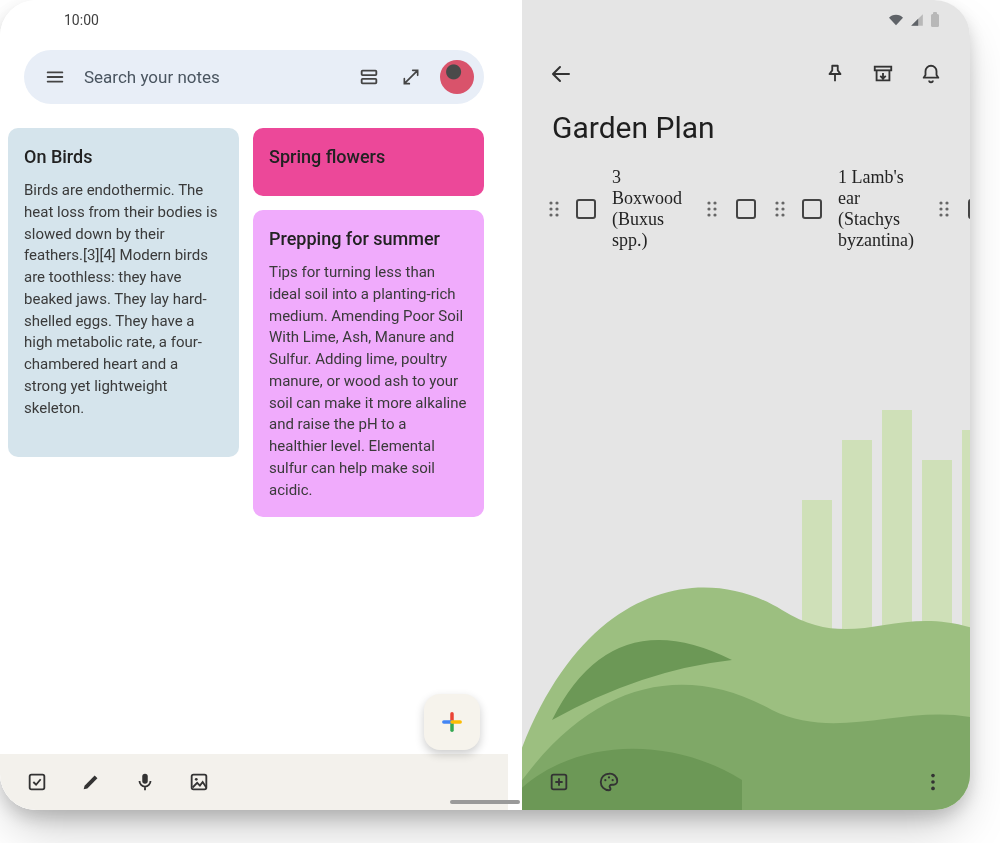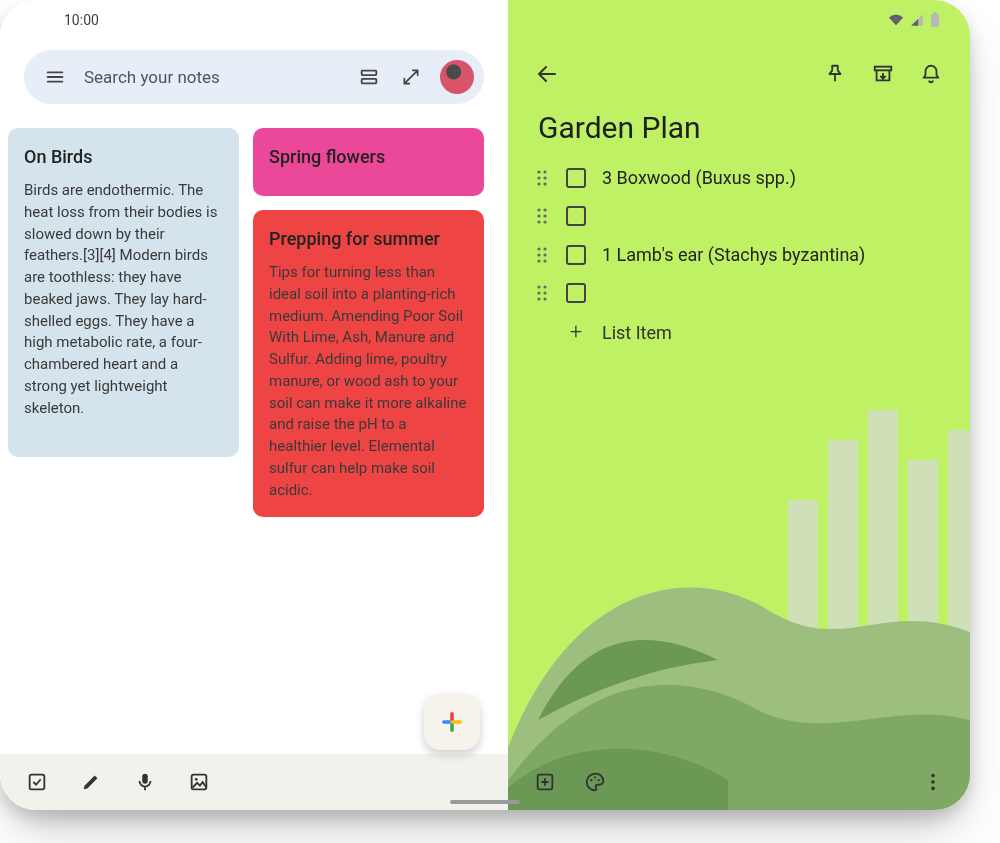--- a/index.html
+++ b/index.html
@@ -34,20 +34,21 @@
     position:absolute;
     top:6px; left:0; right:0;
     z-index:5;
     margin-left:28px;
   }
   .status-right { display:flex; gap:6px; align-items:center; color:#5f6368;}
   .content-row {
     position:absolute;
     top:0; left:0; right:0; bottom:0;
     display:flex;
+    gap:14px;
   }
   
   .left {
     width:508px;
     flex:0 0 508px;
     background:#fff;
     display:flex;
     flex-direction:column;
     position:relative;
   }
@@ -95,21 +96,21 @@
     color:#3a3a3a;
   }
   .card h3 {
     margin:0 0 10px 0;
     font-size:18px;
     font-weight:500;
     color:#222;
   }
   .card-blue   { background:#d5e4ec;}
   .card-gray   { background:#ec4899;}
-  .card-orange { background:#ef4444;}
+  .card-orange { background:#f0abfc;}
   .left-bottombar {
     height:56px;
     background:#f3f1ec;
     display:flex;
     align-items:center;
     gap:28px;
     padding:0 24px;
     position:relative;
   }
   .fab {
@@ -121,21 +122,21 @@
     background:#f6f3ec;
     box-shadow:0 4px 10px rgba(0,0,0,.2);
     display:flex;align-items:center;justify-content:center;
     cursor:pointer;
     z-index:4;
   }
   
   .right {
     flex:1;
     position:relative;
-    background:#bef264;
+    background:#e5e5e5;
     overflow:hidden;
     display:flex;
     flex-direction:column;
   }
   .right-header {
     height:60px;
     margin-top:44px;
     display:flex;
     align-items:center;
     padding:0 26px;
@@ -145,24 +146,24 @@
   .spacer { flex:1; }
   .note-title {
     font-size:30px;
     font-weight:400;
     color:#1f1f1f;
     padding:6px 30px 16px 30px;
   }
   .checklist {
     padding:0 20px;
     display:flex;
-    flex-direction:column;
     gap:6px;
     position:relative;
     z-index:2;
+    font-family:Liberation Serif, serif;
   }
   .check-row {
     display:flex;
     align-items:center;
     gap:16px;
     padding:6px 6px;
     font-size:18px;
     color:#232323;
   }
   .drag-handle {

